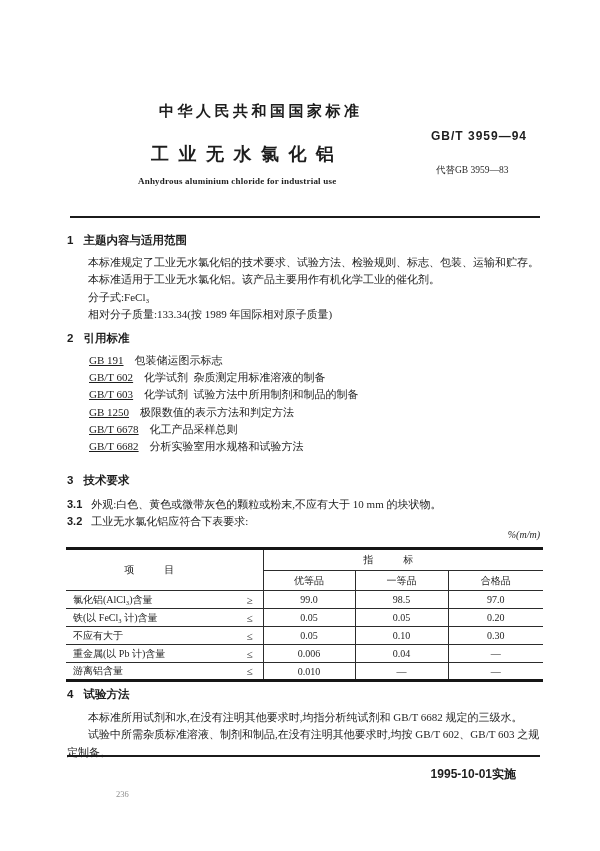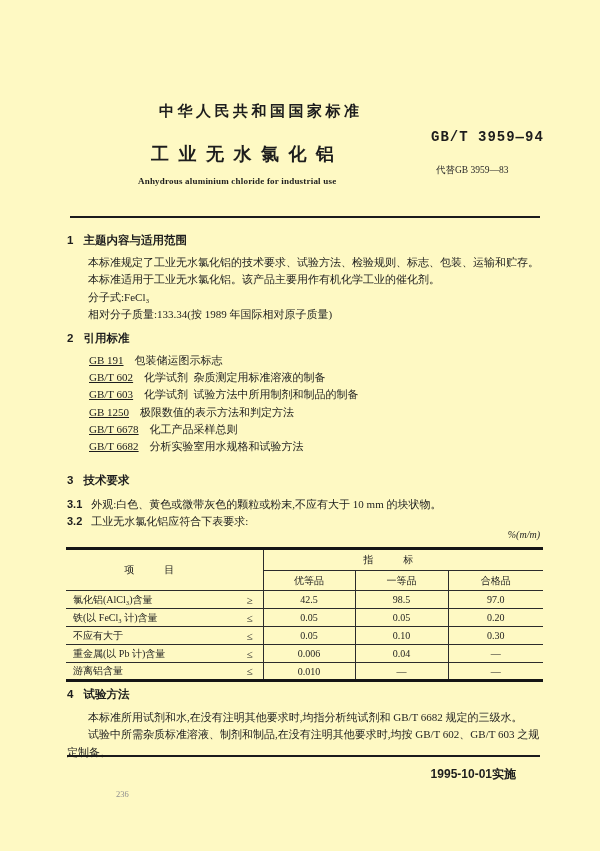--- a/index.html
+++ b/index.html
@@ -1,35 +1,35 @@
 <!DOCTYPE html>
 <html><head>
 <meta charset="utf-8">
 <style>
   html,body { margin:0; padding:0; background:#e8e8e6; }
   .page {
     position:relative;
     width:600px; height:851px;
     margin:0 auto;
-    background:#fef9c3;
+    background:#ffffff;
     color:#1d1d1d;
     font-family:"Liberation Serif","DejaVu Serif",serif;
     overflow:hidden;
   }
 
   
   .std-label {
     position:absolute; top:102px; left:159px;
     font-family:"Liberation Sans","DejaVu Sans",sans-serif;
     font-weight:bold; font-size:15px; letter-spacing:3.5px; white-space:nowrap;
   }
   .std-no {
     position:absolute; top:129px; left:431px;
-    font-family:Liberation Mono, monospace;
-    font-weight:bold; font-size:14px; letter-spacing:1px; white-space:nowrap;
+    font-family:Liberation Sans, sans-serif;
+    font-weight:bold; font-size:12px; letter-spacing:1px; white-space:nowrap;
   }
   .title-cn {
     position:absolute; top:142px; left:151px;
     font-family:"Liberation Sans","DejaVu Sans",sans-serif;
     font-weight:bold; font-size:18px; letter-spacing:9.5px; white-space:nowrap;
   }
   .replaces {
     position:absolute; top:164px; left:436px;
     font-size:9.5px; white-space:nowrap; color:#2a2a2a;
   }
@@ -175,21 +175,21 @@
         </tr>
       </thead>
       <tbody>
         <tr>
           <td class="bl-none">
               <div class="item-flex">
                 <span class="item-name">氯化铝(AlCl₃)含量</span>
                 <span class="cmp">≥</span>
               </div>
             </td>
-          <td>42.5</td>
+          <td>99.0</td>
           <td>98.5</td>
           <td class="br-none">97.0</td>
         </tr>
         <tr>
           <td class="bl-none">
               <div class="item-flex">
                 <span class="item-name">铁(以 FeCl₃ 计)含量</span>
                 <span class="cmp">≤</span>
               </div>
             </td>

